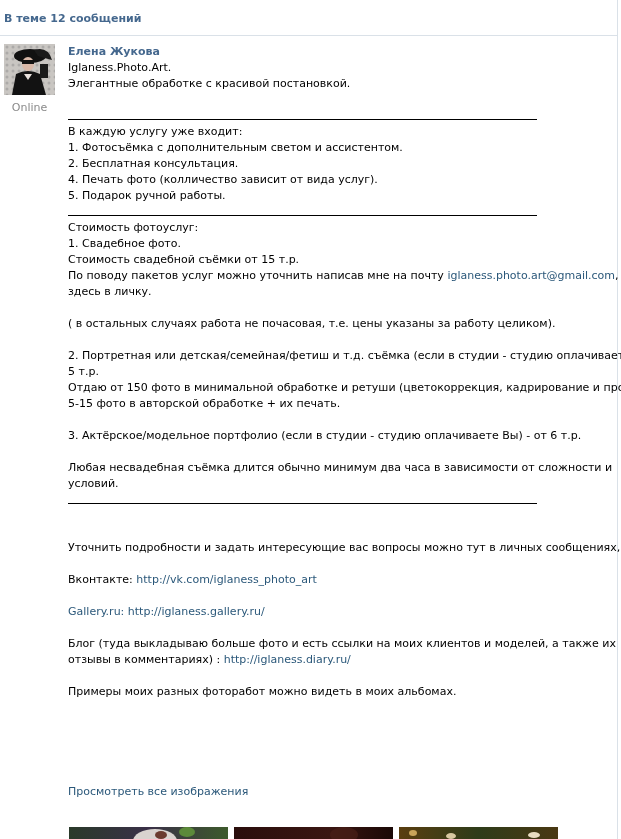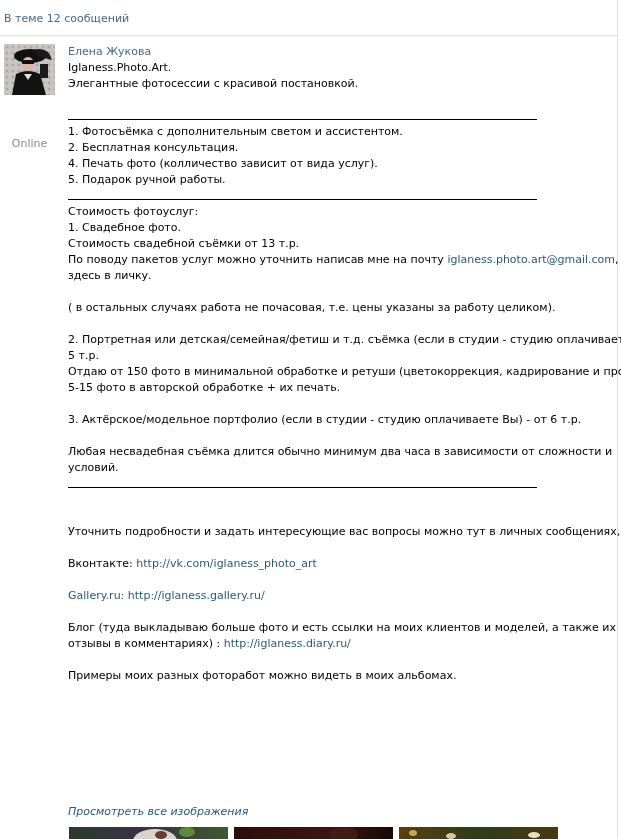--- a/index.html
+++ b/index.html
@@ -1,31 +1,31 @@
 <!DOCTYPE html>
 <html><head>
 <meta charset="utf-8">
 <style>
   * { box-sizing: border-box; margin: 0; padding: 0; }
   html, body { width: 621px; height: 839px; overflow: hidden; background: #ffffff; }
   body { font-family: "DejaVu Sans", sans-serif; font-size: 11px; color: #000; position: relative; }
   .page { position: absolute; left: 0; top: 0; width: 618px; height: 839px; border-right: 1px solid #dae1e8; background: #fff; }
   .header { position: absolute; left: 0; top: 0; width: 617px; height: 36px; border-bottom: 1px solid #dae1e8; }
-  .header-title { position: absolute; left: 4px; top: 12px; font-weight: normal; font-size: 11px; color: #45688e; white-space: nowrap; }
+  .header-title { position: absolute; left: 4px; top: 12px; font-weight: bold; font-size: 11px; color: #45688e; white-space: nowrap; }
   .avatar { position: absolute; left: 4px; top: 44px; width: 51px; height: 51px; overflow: hidden; background: #3a3a3a; }
   .avatar svg { display: block; }
-  .online { position: absolute; left: 4px; top: 101px; width: 51px; text-align: center; color: #8a8a8a; font-size: 11px; margin-top: 36px; }
+  .online { position: absolute; left: 4px; top: 101px; width: 51px; text-align: center; color: #8a8a8a; font-size: 11px; }
   .post { position: absolute; left: 68px; top: 44px; width: 510px; }
-  .author { display: block; font-weight: normal; color: #45688e; line-height: 16px; height: 16px; white-space: nowrap; text-decoration: none; }
+  .author { display: block; font-weight: bold; color: #45688e; line-height: 16px; height: 16px; white-space: nowrap; text-decoration: none; }
   .line { display: block; line-height: 16px; min-height: 16px; white-space: nowrap; color: #000; }
   .line.blank { height: 16px; }
   .rule { display: block; height: 16px; position: relative; }
   .rule::after { content: ""; position: absolute; left: 0; top: 11px; width: 469px; height: 1px; background: #000; }
   a.link, .link { color: #2b587a; text-decoration: none; }
-  .view-all { position: absolute; left: 68px; top: 804px; color: #2b587a; line-height: 16px; white-space: nowrap; font-style: italic; }
+  .view-all { position: absolute; left: 68px; top: 784px; color: #2b587a; line-height: 16px; white-space: nowrap; }
   .thumbs { position: absolute; left: 69px; top: 827px; height: 12px; }
   .thumb { position: absolute; top: 0; width: 159px; height: 12px; overflow: hidden; }
   .thumb svg { display: block; }
 </style>
 </head>
 <body>
 
 <div class="page">
   <div class="header">
     <span class="header-title">В теме 12 сообщений</span>
@@ -48,31 +48,32 @@
       <path d="M20 30 L24 36 L28 30 Z" fill="#e8e0dc"></path>
       <rect x="36" y="20" width="8" height="14" fill="#1b1b1b"></rect>
     </svg>
   </div>
   <span class="online">Online</span>
 
   <div class="post">
     <a class="author">Елена Жукова</a>
     <div id="post-lines">
         <div class="line">Iglaness.Photo.Art.</div>
-        <div class="line">Элегантные фотосессии с красивой постановкой.</div>
+        <div class="line">Элегантные обработке с красивой постановкой.</div>
         <div class="line blank"></div>
         <div class="rule"></div>
+        <div class="line">В каждую услугу уже входит:</div>
         <div class="line">1. Фотосъёмка с дополнительным светом и ассистентом.</div>
         <div class="line">2. Бесплатная консультация.</div>
         <div class="line">4. Печать фото (колличество зависит от вида услуг).</div>
         <div class="line">5. Подарок ручной работы.</div>
         <div class="rule"></div>
         <div class="line">Стоимость фотоуслуг:</div>
         <div class="line">1. Свадебное фото.</div>
-        <div class="line">Стоимость свадебной съёмки от 13 т.р.</div>
+        <div class="line">Стоимость свадебной съёмки от 15 т.р.</div>
         <div class="line"><span>По поводу пакетов услуг можно уточнить написав мне на почту </span><a class="link">iglaness.photo.art@gmail.com</a><span>, или</span></div>
         <div class="line">здесь в личку.</div>
         <div class="line blank"></div>
         <div class="line">( в остальных случаях работа не почасовая, т.е. цены указаны за работу целиком).</div>
         <div class="line blank"></div>
         <div class="line">2. Портретная или детская/семейная/фетиш и т.д. съёмка (если в студии - студию оплачиваете Вы)</div>
         <div class="line">5 т.р.</div>
         <div class="line">Отдаю от 150 фото в минимальной обработке и ретуши (цветокоррекция, кадрирование и проч.) и</div>
         <div class="line">5-15 фото в авторской обработке + их печать.</div>
         <div class="line blank"></div>

